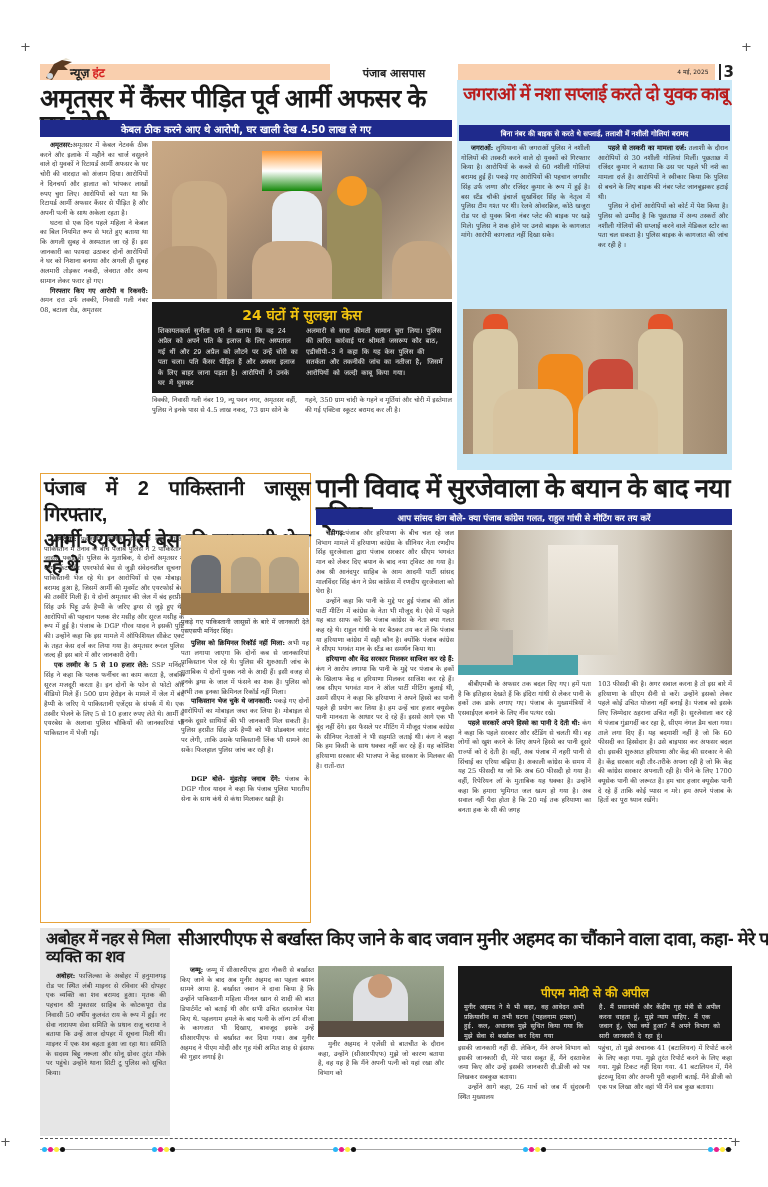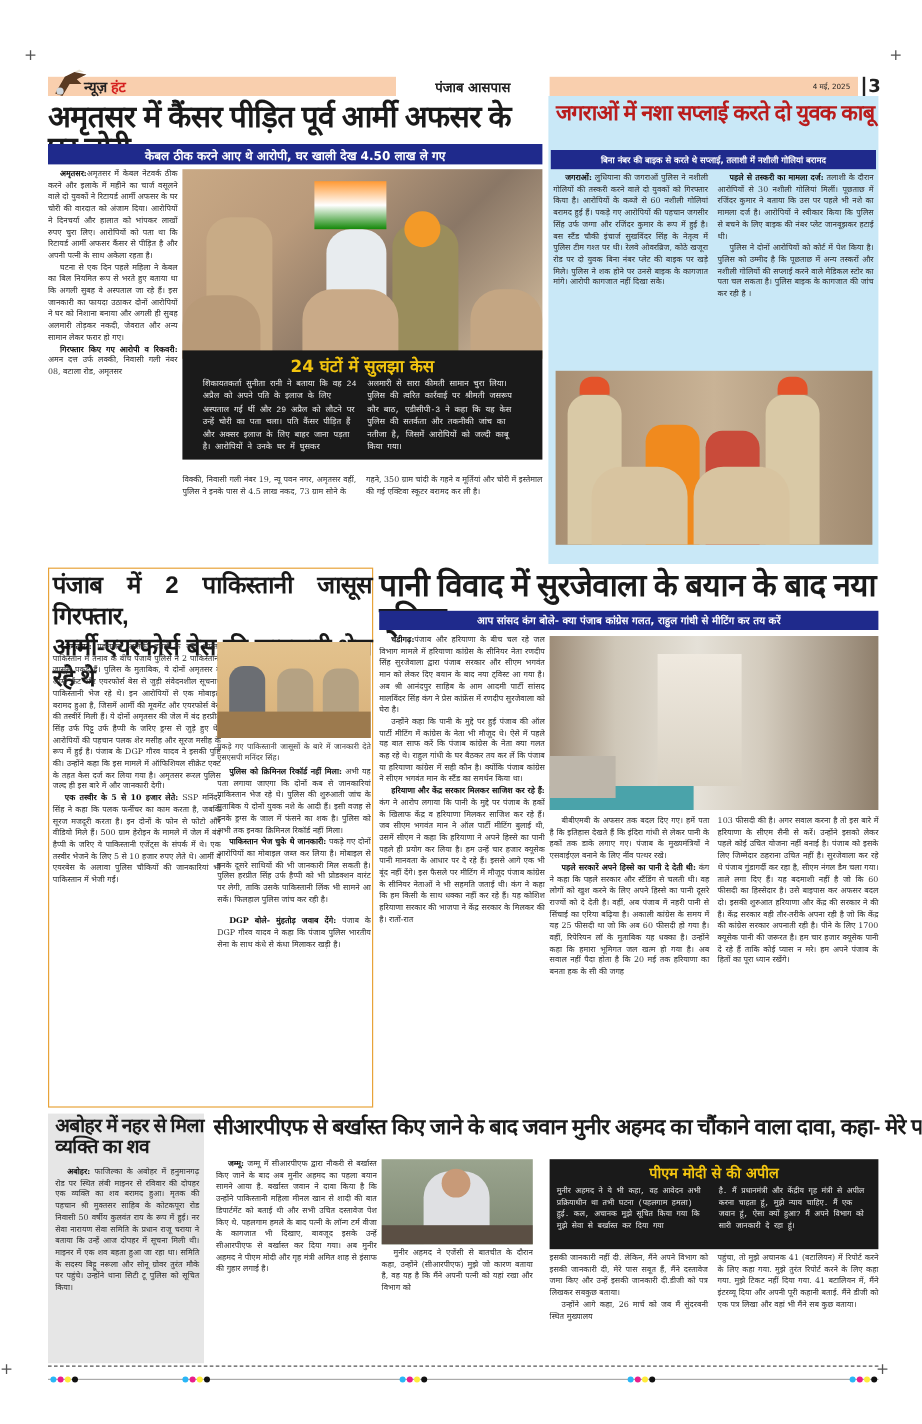--- a/index.html
+++ b/index.html
@@ -64,21 +64,21 @@
   <div style="position:absolute;left:110px;top:10px;width:60px;height:40px;background:linear-gradient(#ff9933,#fff 50%,#138808)"></div>
   <div style="position:absolute;left:20px;top:40px;width:55px;height:118px;background:#c8ab86;border-radius:20px 20px 0 0"></div>
   <div style="position:absolute;left:120px;top:50px;width:50px;height:108px;background:#e8ecef;border-radius:20px 20px 0 0"></div>
   <div style="position:absolute;left:175px;top:45px;width:55px;height:113px;background:#9a8d5c;border-radius:20px 20px 0 0"></div>
   <div style="position:absolute;left:185px;top:35px;width:30px;height:30px;background:#f39a28;border-radius:50%"></div>
   <div style="position:absolute;left:100px;top:100px;width:80px;height:58px;background:#c9aa88;border-radius:25px 25px 0 0"></div>
   <div style="position:absolute;left:0px;top:105px;width:65px;height:53px;background:#b89a78;border-radius:25px 25px 0 0"></div>
   <div style="position:absolute;left:240px;top:100px;width:60px;height:58px;background:#c4a683;border-radius:25px 25px 0 0"></div>
 </div>
 
-<div class="abs darkbox" style="left:152px;top:292px;width:300px;height:91px;padding:3px 17px">
+<div class="abs darkbox" style="left:152px;top:302px;width:300px;height:91px;padding:3px 6px">
   <div class="ttl" style="font-size:14px;margin-bottom:2px">24 घंटों में सुलझा केस</div>
   <div class="body">
     <div>शिकायतकर्ता सुनीता रानी ने बताया कि वह 24 अप्रैल को अपने पति के इलाज के लिए अस्पताल गई थीं और 29 अप्रैल को लौटने पर उन्हें चोरी का पता चला। पति कैंसर पीड़ित हैं और अक्सर इलाज के लिए बाहर जाना पड़ता है। आरोपियों ने उनके घर में घुसकर</div>
     <div>अलमारी से सारा कीमती सामान चुरा लिया। पुलिस की त्वरित कार्रवाई पर श्रीमती जसरूप कौर बाठ, एडीसीपी-3 ने कहा कि यह केस पुलिस की सतर्कता और तकनीकी जांच का नतीजा है, जिसमें आरोपियों को जल्दी काबू किया गया।</div>
   </div>
 </div>
 
 <div class="abs col" style="left:152px;top:396px;width:145px">विक्की, निवासी गली नंबर 19, न्यू पवन नगर, अमृतसर वहीं, पुलिस ने इनके पास से 4.5 लाख नकद, 73 ग्राम सोने के</div>
 <div class="abs col" style="left:305px;top:396px;width:147px">गहने, 350 ग्राम चांदी के गहने व मूर्तियां और चोरी में इस्तेमाल की गई एक्टिवा स्कूटर बरामद कर ली है।</div>
 
@@ -115,21 +115,21 @@
 <div class="photo" style="left:181px;top:535px;width:128px;height:80px;background:linear-gradient(#e3c28d,#d7b07a)">
   <div style="position:absolute;left:10px;top:20px;width:30px;height:40px;background:#6b6e73;border-radius:12px 12px 0 0"></div>
   <div style="position:absolute;left:50px;top:22px;width:30px;height:38px;background:#b5a283;border-radius:12px 12px 0 0"></div>
   <div style="position:absolute;left:88px;top:22px;width:30px;height:38px;background:#b5a283;border-radius:12px 12px 0 0"></div>
   <div style="position:absolute;left:0;top:58px;width:128px;height:22px;background:#9c7a4e"></div>
 </div>
 <div class="abs col" style="left:181px;top:618px;width:128px;font-size:6.4px;line-height:8.5px">पकड़े गए पाकिस्तानी जासूसों के बारे में जानकारी देते एसएसपी मनिंदर सिंह।</div>
 <div class="abs col" style="left:181px;top:639px;width:128px">
   <p><b>पुलिस को क्रिमिनल रिकॉर्ड नहीं मिला:</b> <span>अभी यह पता लगाया जाएगा कि दोनों कब से जानकारियां पाकिस्तान भेज रहे थे। पुलिस की शुरुआती जांच के मुताबिक ये दोनों युवक नशे के आदी हैं। इसी वजह से इनके ड्रग्स के जाल में फंसने का शक है। पुलिस को अभी तक इनका क्रिमिनल रिकॉर्ड नहीं मिला।</span></p>
   <p><b>पाकिस्तान भेज चुके थे जानकारी:</b> <span>पकड़े गए दोनों आरोपियों का मोबाइल जब्त कर लिया है। मोबाइल से इनके दूसरे साथियों की भी जानकारी मिल सकती है। पुलिस हरप्रीत सिंह उर्फ हैप्पी को भी प्रोडक्शन वारंट पर लेगी, ताकि उसके पाकिस्तानी लिंक भी सामने आ सकें। फिलहाल पुलिस जांच कर रही है।</span></p>
-  <p style="margin-top:8px"><b>DGP बोले- मुंहतोड़ जवाब देंगे:</b> <span>पंजाब के DGP गौरव यादव ने कहा कि पंजाब पुलिस भारतीय सेना के साथ कंधे से कंधा मिलाकर खड़ी है।</span></p>
+  <p style="margin-top:20px"><b>DGP बोले- मुंहतोड़ जवाब देंगे:</b> <span>पंजाब के DGP गौरव यादव ने कहा कि पंजाब पुलिस भारतीय सेना के साथ कंधे से कंधा मिलाकर खड़ी है।</span></p>
 </div>
 
 <div class="abs headline" style="left:316px;top:475px;width:420px;font-size:26px">पानी विवाद में सुरजेवाला के बयान के बाद नया ट्विस्ट</div>
 <div class="abs bluebar" style="left:316px;top:509px;width:416px;height:16px;font-size:8.5px">आप सांसद कंग बोले- क्या पंजाब कांग्रेस गलत, राहुल गांधी से मीटिंग कर तय करें</div>
 <div class="abs col" style="left:316px;top:529px;width:138px">
   <p><b>चंडीगढ़:</b><span>पंजाब और हरियाणा के बीच चल रहे जल विभाग मामले में हरियाणा कांग्रेस के सीनियर नेता रणदीप सिंह सुरजेवाला द्वारा पंजाब सरकार और सीएम भगवंत मान को लेकर दिए बयान के बाद नया ट्विस्ट आ गया है। अब श्री आनंदपुर साहिब के आम आदमी पार्टी सांसद मालविंदर सिंह कंग ने प्रेस कांफ्रेंस में रणदीप सुरजेवाला को घेरा है।</span></p>
   <p>उन्होंने कहा कि पानी के मुद्दे पर हुई पंजाब की ऑल पार्टी मीटिंग में कांग्रेस के नेता भी मौजूद थे। ऐसे में पहले यह बात साफ करें कि पंजाब कांग्रेस के नेता क्या गलत कह रहे थे। राहुल गांधी के घर बैठकर तय कर लें कि पंजाब या हरियाणा कांग्रेस में सही कौन है। क्योंकि पंजाब कांग्रेस ने सीएम भगवंत मान के स्टैंड का समर्थन किया था।</p>
   <p><b>हरियाणा और केंद्र सरकार मिलकर साजिश कर रहे हैं:</b> <span>कंग ने आरोप लगाया कि पानी के मुद्दे पर पंजाब के हकों के खिलाफ केंद्र व हरियाणा मिलकर साजिश कर रहे हैं। जब सीएम भगवंत मान ने ऑल पार्टी मीटिंग बुलाई थी, उसमें सीएम ने कहा कि हरियाणा ने अपने हिस्से का पानी पहले ही प्रयोग कर लिया है। हम उन्हें चार हजार क्यूसेक पानी मानवता के आधार पर दे रहे हैं। इससे आगे एक भी बूंद नहीं देंगे। इस फैसले पर मीटिंग में मौजूद पंजाब कांग्रेस के सीनियर नेताओं ने भी सहमति जताई थी। कंग ने कहा कि हम किसी के साथ धक्का नहीं कर रहे हैं। यह कोशिश हरियाणा सरकार की भाजपा ने केंद्र सरकार के मिलकर की है। रातों-रात</span></p>
 </div>
 <div class="photo" style="left:458px;top:530px;width:274px;height:145px;background:linear-gradient(90deg,#9d8c78 0%,#cfc7b8 20%,#e5e1d8 45%,#d3cbbd 65%,#8f7f6c 100%)">
@@ -155,21 +155,21 @@
 </div>
 <div class="photo" style="left:318px;top:966px;width:126px;height:71px;background:linear-gradient(#9aa48e,#7e8873)">
   <div style="position:absolute;left:35px;top:10px;width:55px;height:61px;background:#dfe0e3;border-radius:22px 22px 0 0"></div>
   <div style="position:absolute;left:50px;top:8px;width:24px;height:24px;background:#c89a78;border-radius:50%"></div>
   <div style="position:absolute;left:0;top:55px;width:126px;height:16px;background:#5b4f44"></div>
 </div>
 <div class="abs col" style="left:318px;top:1040px;width:126px">
   <p>मुनीर अहमद ने एजेंसी से बातचीत के दौरान कहा, उन्होंने (सीआरपीएफ) मुझे जो कारण बताया है, वह यह है कि मैंने अपनी पत्नी को यहां रखा और विभाग को</p>
 </div>
 
-<div class="abs darkbox" style="left:458px;top:966px;width:274px;height:75px;padding:3px 6px">
+<div class="abs darkbox" style="left:458px;top:966px;width:274px;height:75px;padding:18px 6px">
   <div class="ttl" style="font-size:12px;margin-bottom:2px">पीएम मोदी से की अपील</div>
   <div class="body" style="font-size:6.4px;line-height:9.6px">
     <div>मुनीर अहमद ने ये भी कहा, वह आवेदन अभी प्रक्रियाधीन था तभी घटना (पहलगाम हमला) हुई. कल, अचानक मुझे सूचित किया गया कि मुझे सेवा से बर्खास्त कर दिया गया</div>
     <div>है. मैं प्रधानमंत्री और केंद्रीय गृह मंत्री से अपील करना चाहता हूं, मुझे न्याय चाहिए. मैं एक जवान हूं, ऐसा क्यों हुआ? मैं अपने विभाग को सारी जानकारी दे रहा हूं।</div>
   </div>
 </div>
 <div class="abs col" style="left:458px;top:1044px;width:132px">
   <p style="text-indent:0">इसकी जानकारी नहीं दी. लेकिन, मैंने अपने विभाग को इसकी जानकारी दी, मेरे पास सबूत हैं, मैंने दस्तावेज जमा किए और उन्हें इसकी जानकारी दी.डीजी को पत्र लिखकर सबकुछ बताया।</p>
   <p>उन्होंने आगे कहा, 26 मार्च को जब मैं सुंदरबनी स्थित मुख्यालय</p>
 </div>

